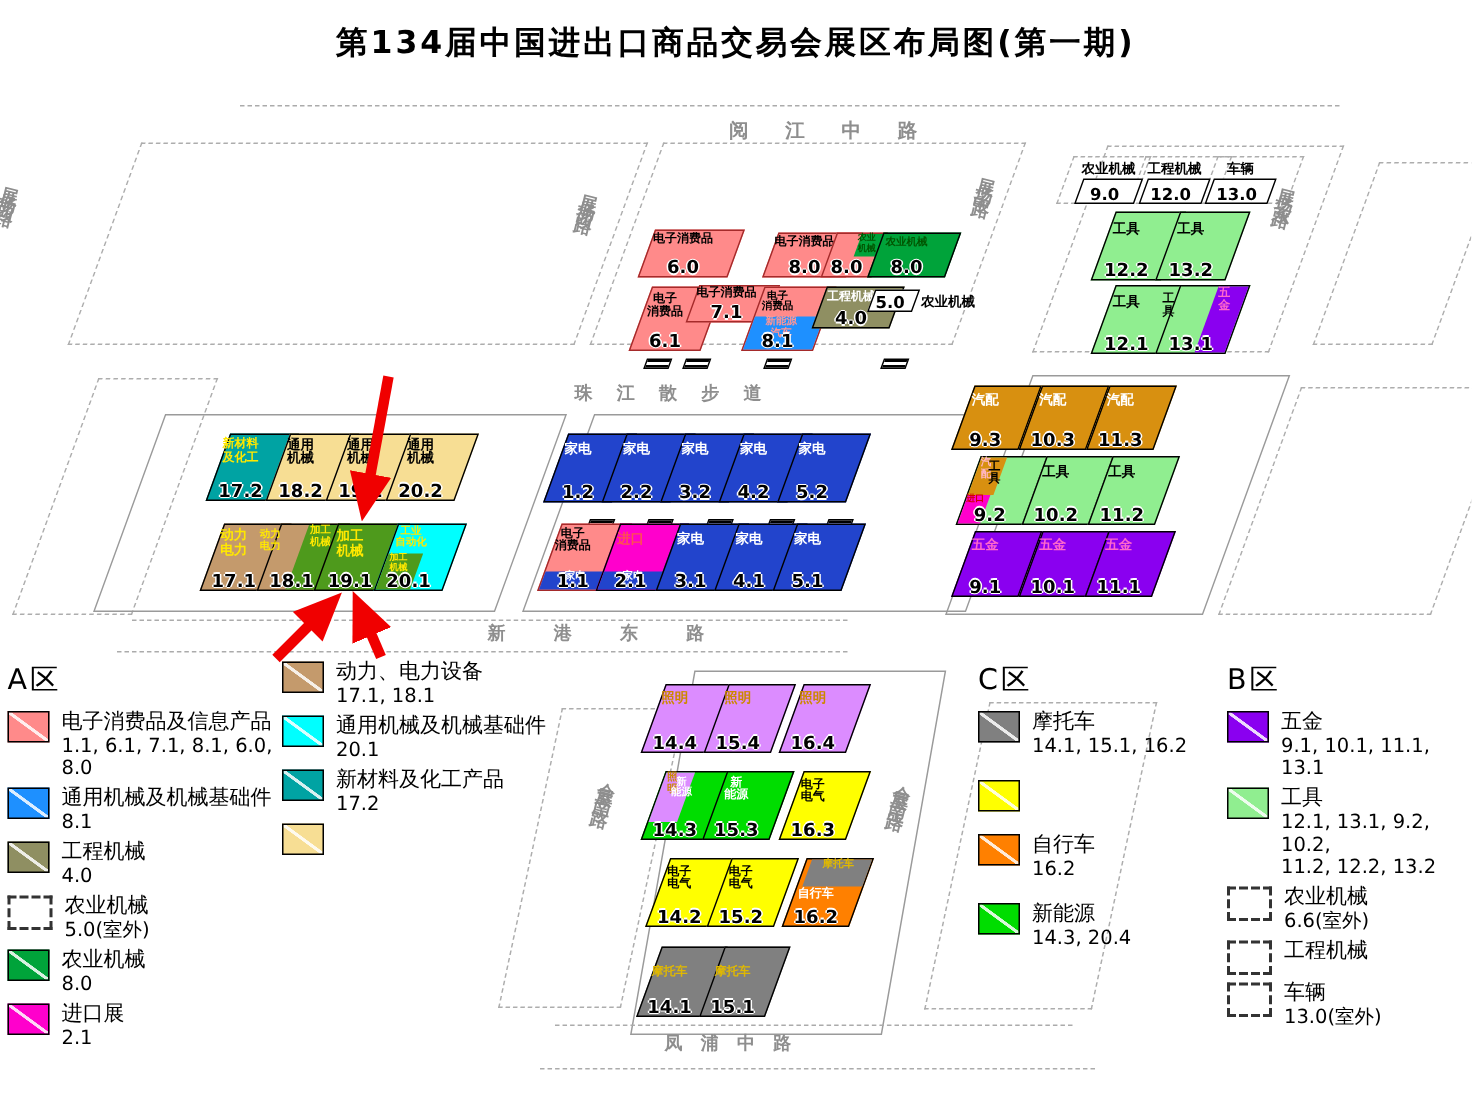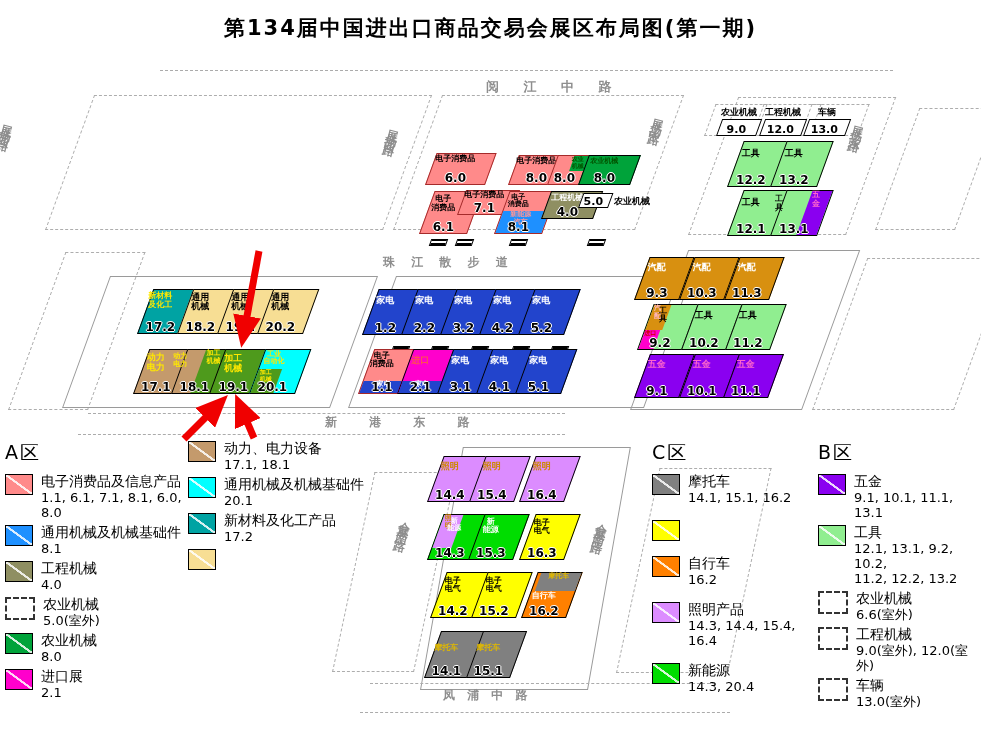--- a/index.html
+++ b/index.html
@@ -567,27 +567,20 @@
           <div class="lg-sw" style="background-color: rgb(255, 255, 0);"></div>
         </div>
         <div class="lg-item roomy">
           <div class="lg-sw" style="background-color: rgb(255, 128, 0);"></div>
           <div class="lg-txt">
             <div class="lg-label">自行车</div>
             <div class="lg-nums">16.2</div>
           </div>
         </div>
         <div class="lg-item roomy">
-          <div class="lg-sw" style="background-color: rgb(220, 140, 255);"></div>
-          <div class="lg-txt">
-            <div class="lg-label">照明产品</div>
-            <div class="lg-nums">14.3, 14.4, 15.4, 16.4</div>
-          </div>
-        </div>
-        <div class="lg-item roomy">
           <div class="lg-sw" style="background-color: rgb(0, 221, 0);"></div>
           <div class="lg-txt">
             <div class="lg-label">新能源</div>
             <div class="lg-nums">14.3, 20.4</div>
           </div>
         </div>
       </div>
       <div class="lg" style="left: 818px; width: 162px;">
         <div class="lg-title">B区</div>
         <div class="lg-item">
@@ -609,21 +602,20 @@
           <div class="lg-sw dash"></div>
           <div class="lg-txt">
             <div class="lg-label">农业机械</div>
             <div class="lg-nums">6.6(室外)</div>
           </div>
         </div>
         <div class="lg-item">
           <div class="lg-sw dash"></div>
           <div class="lg-txt">
             <div class="lg-label">工程机械</div>
-            <div class="lg-nums">9.0(室外), 12.0(室外)</div>
           </div>
         </div>
         <div class="lg-item">
           <div class="lg-sw dash"></div>
           <div class="lg-txt">
             <div class="lg-label">车辆</div>
             <div class="lg-nums">13.0(室外)</div>
           </div>
         </div>
       </div>

